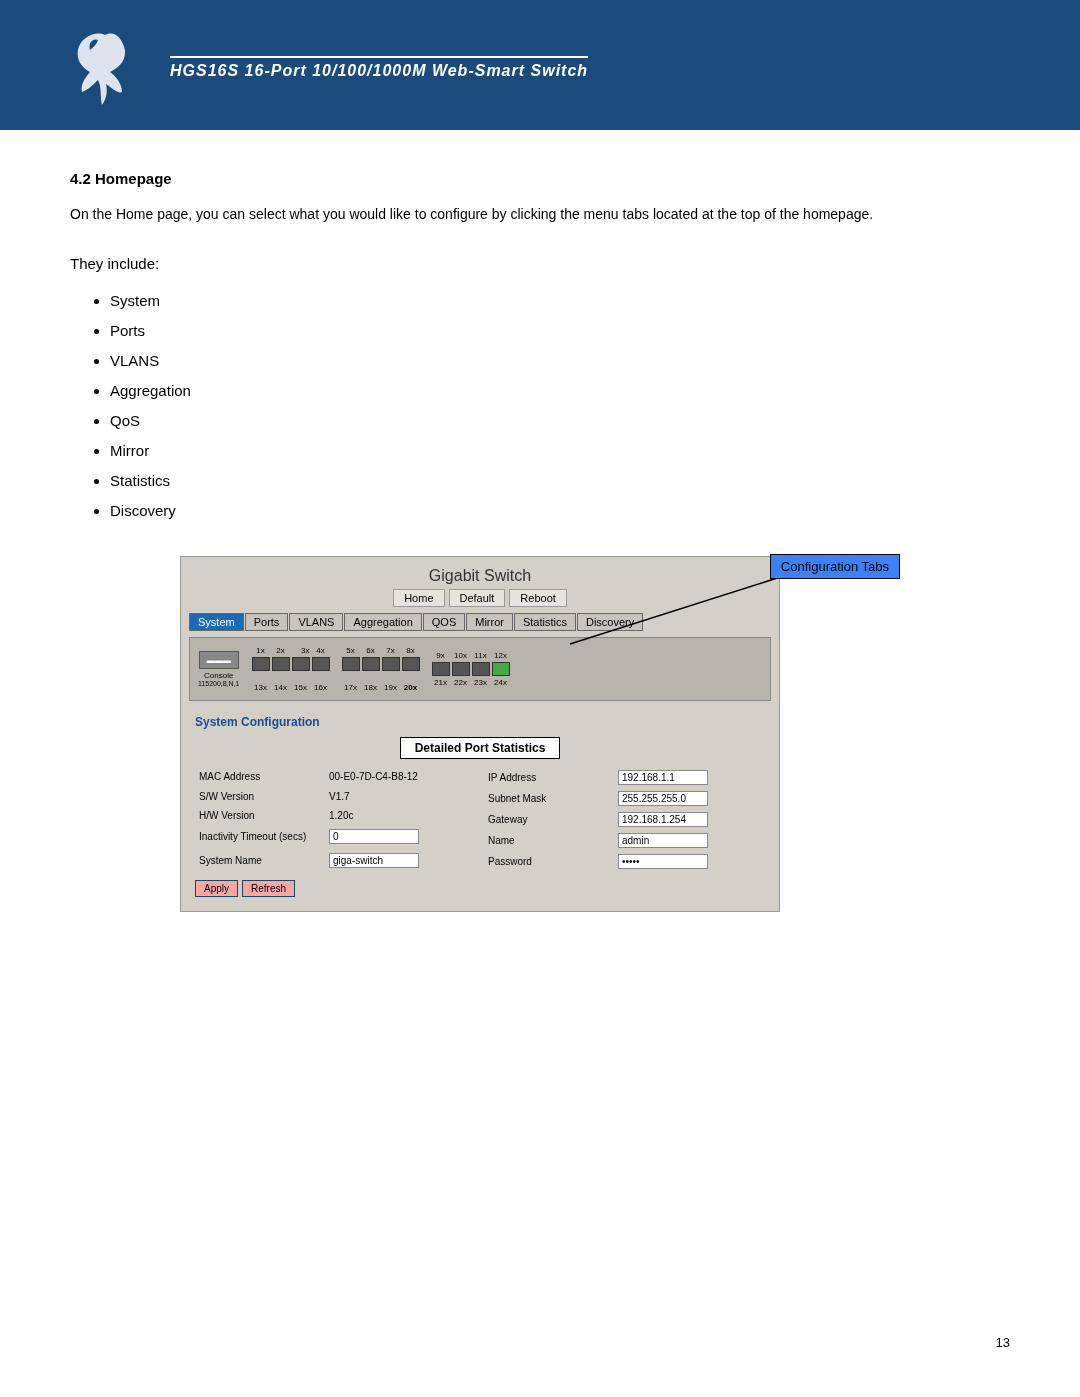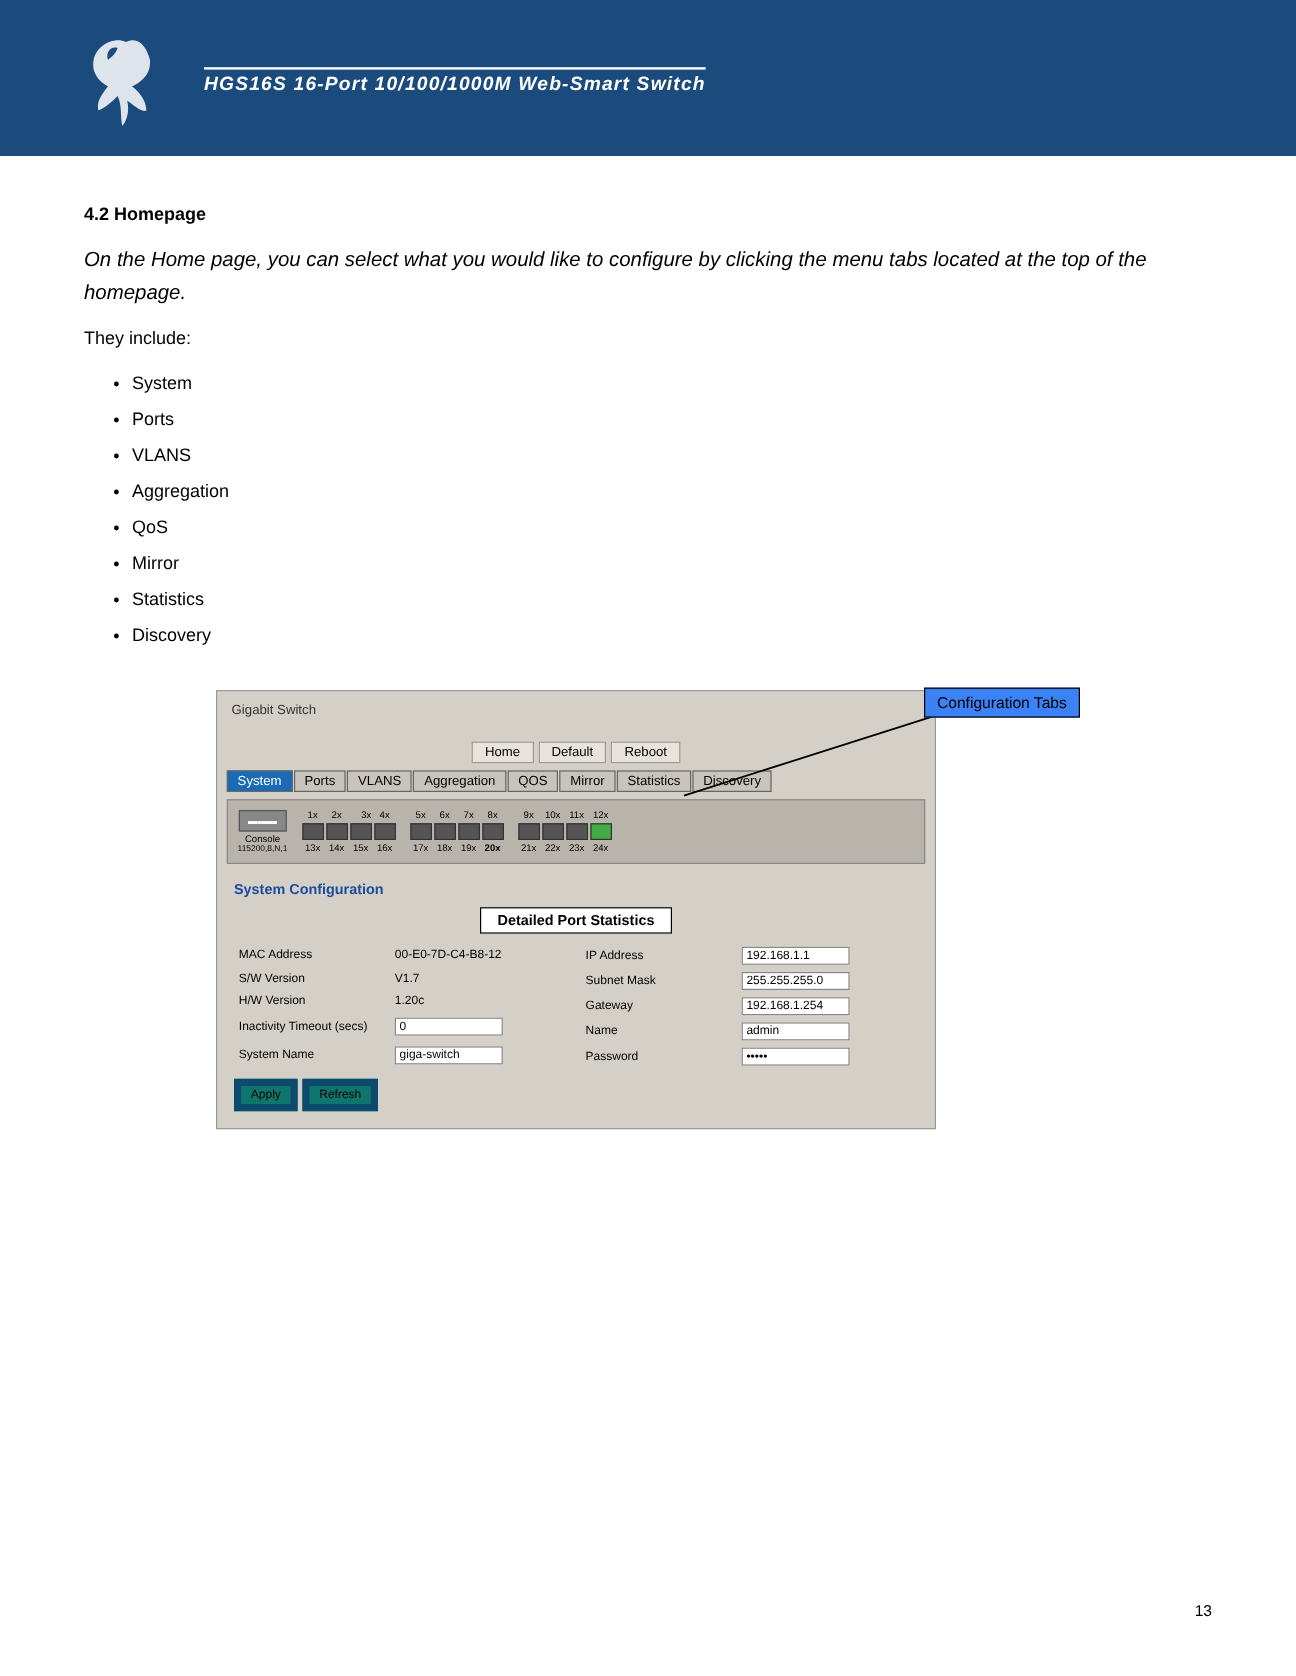--- a/index.html
+++ b/index.html
@@ -59,24 +59,23 @@
       padding: 40px 70px 60px 70px;
     }
 
     .section-heading {
       font-size: 15px;
       font-weight: bold;
       margin-bottom: 16px;
     }
 
     .body-text {
-      font-size: 17px;
+      font-size: 14px;
       line-height: 1.6;
-      margin-bottom: 17px;
-      font-style: italic;
+      margin-bottom: 30px;
     }
 
     .they-include {
       font-size: 15px;
       margin-bottom: 14px;
     }
 
     .bullet-list {
       list-style: disc;
       padding-left: 40px;
@@ -102,24 +101,25 @@
     .switch-ui {
       background: #d4d0c8;
       border: 1px solid #999;
       width: 600px;
       padding: 8px;
       font-size: 11px;
       font-family: Arial, sans-serif;
     }
 
     .switch-title-bar {
-      font-size: 11px;
+      font-size: 16px;
       color: #333;
-      margin-bottom: 18px;
+      margin-bottom: 2px;
       padding: 2px 4px;
+      text-align: center;
     }
 
     .top-buttons {
       display: flex;
       justify-content: center;
       gap: 4px;
       margin-bottom: 6px;
     }
 
     .top-btn {
@@ -236,22 +236,22 @@
       width: 90px;
     }
 
     .apply-buttons {
       display: flex;
       gap: 4px;
       margin-top: 8px;
     }
 
     .apply-btn {
-      background: #0f766e;
-      border: 6px solid #0c4a6e;
+      background: #fca5a5;
+      border: 1px solid #0c4a6e;
       padding: 2px 8px;
       font-size: 10px;
       cursor: pointer;
     }
 
     .config-tabs-box {
       border: 1.5px solid #000;
       background: #3b82f6;
       padding: 4px 10px;
       font-size: 13px;
@@ -371,21 +371,21 @@
               <div class="port-icon"></div>
               <div class="port-icon"></div>
               <div class="port-icon"></div>
               <div class="port-icon"></div>
               <div style="width:8px;"></div>
               <div class="port-icon"></div>
               <div class="port-icon"></div>
               <div class="port-icon"></div>
               <div class="port-icon"></div>
             </div>
-            <div style="display:flex; gap:2px; font-size:8px; margin-top:2px;">
+            <div style="display:flex; gap:2px; font-size:8px; margin-top:12px;">
               <span style="width:18px;text-align:center;">13x</span>
               <span style="width:18px;text-align:center;">14x</span>
               <span style="width:18px;text-align:center;">15x</span>
               <span style="width:18px;text-align:center;">16x</span>
               <span style="width:8px;"></span>
               <span style="width:18px;text-align:center;">17x</span>
               <span style="width:18px;text-align:center;">18x</span>
               <span style="width:18px;text-align:center;">19x</span>
               <span style="width:18px;text-align:center;font-weight:bold;">20x</span>
             </div>

